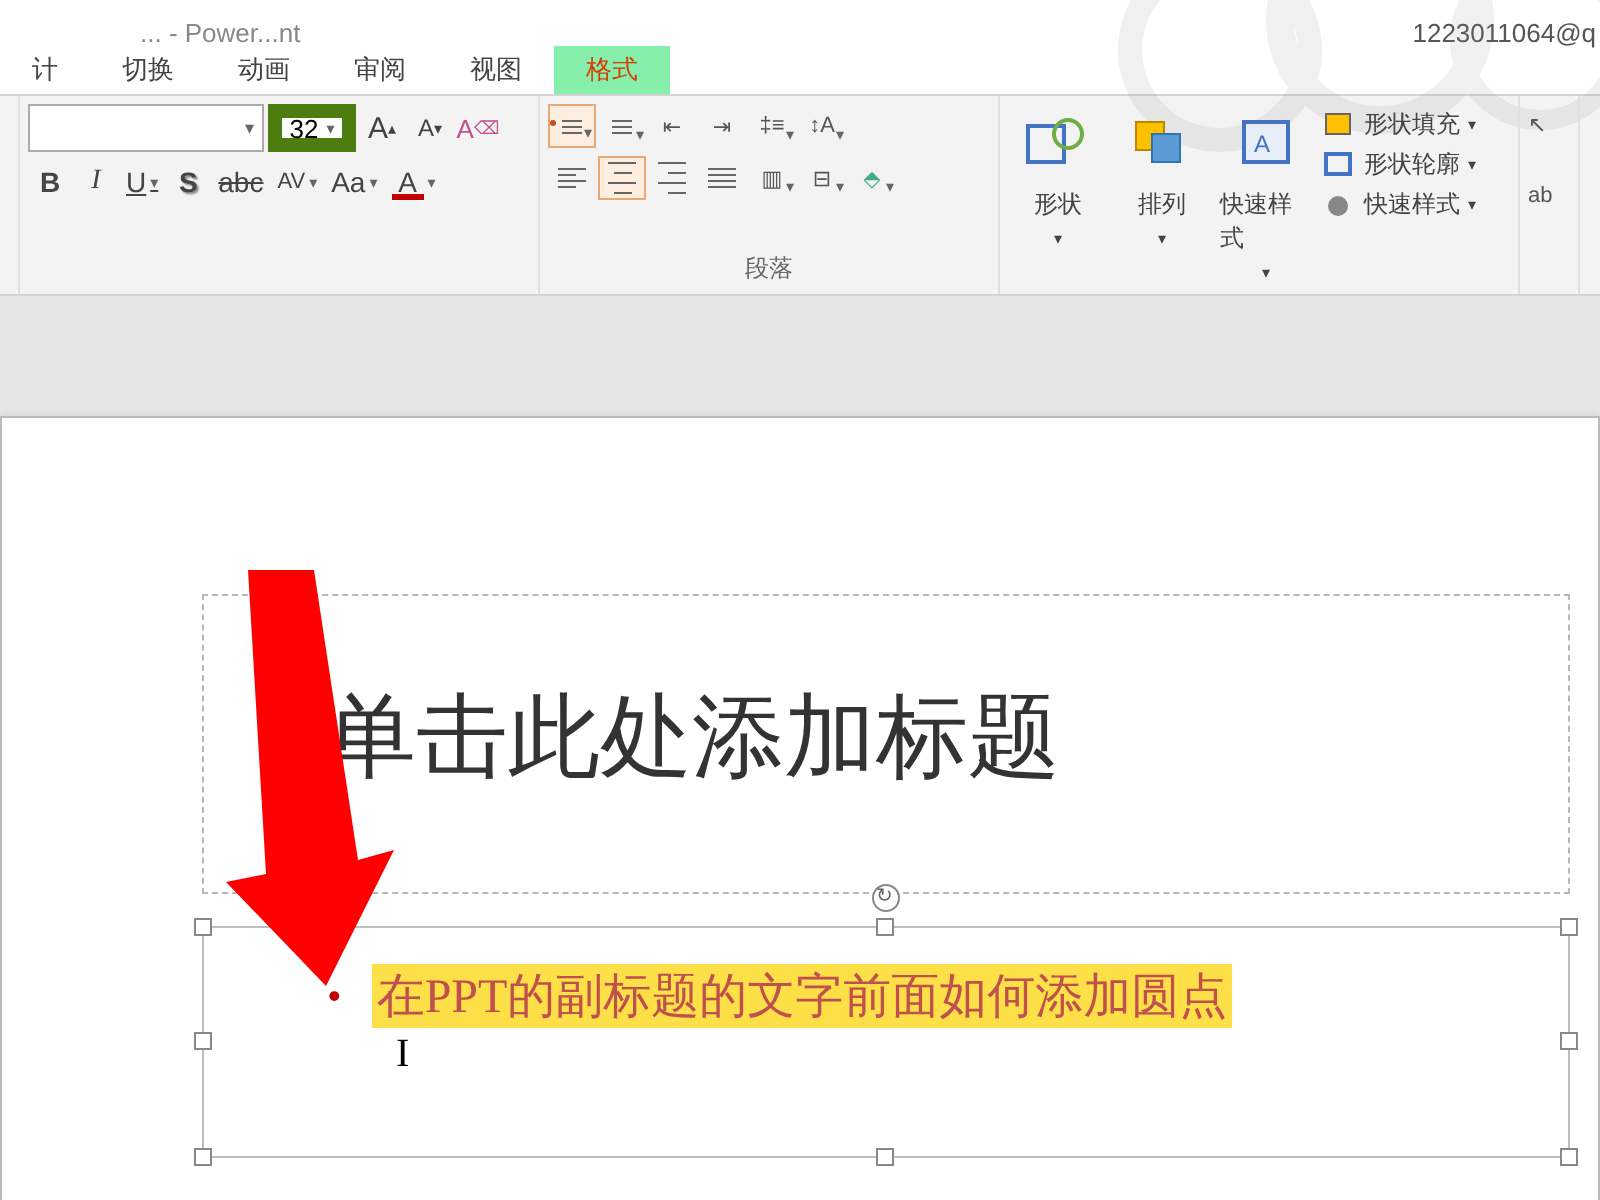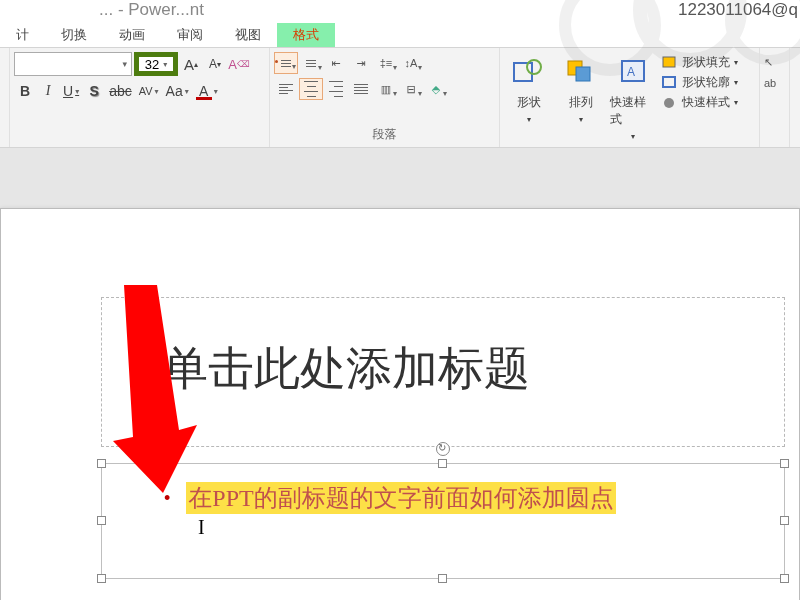--- a/index.html
+++ b/index.html
@@ -1,37 +1,37 @@
 <!DOCTYPE html>
 <html><head>
 <meta charset="utf-8">
 <style>
   * { box-sizing: border-box; margin: 0; padding: 0; }
   body { font-family: "Microsoft YaHei", "SimSun", sans-serif; background: #fff; width: 800px; height: 600px; overflow: hidden; position: relative; }
   
-  .titlebar { height: 24px; background: #fff; display: flex; align-items: flex-start; font-size: 17px; color: #555; padding-left: 29px; }
+  .titlebar { height: 24px; background: #fff; display: flex; align-items: flex-end; font-size: 13px; color: #555; }
   .titlebar-left { padding-left: 70px; color: #888; }
   .titlebar-right { margin-left: auto; padding-right: 2px; color: #555; }
   
   .tabs-row { display: flex; align-items: flex-end; height: 24px; background: #fff; border-bottom: 1px solid #d4d4d4; font-size: 13px; }
   .tab { padding: 3px 16px; color: #444; cursor: pointer; }
   .tab.context { background: #86efac; color: #d83b01; position: relative; }
   
   .ribbon { display: flex; height: 100px; background: #f3f3f3; border-bottom: 1px solid #d4d4d4; }
   .ribbon-group { border-right: 1px solid #e0e0e0; display: flex; flex-direction: column; position: relative; }
   .ribbon-group-body { flex: 1; display: flex; flex-direction: column; padding: 4px; }
   .ribbon-group-label { text-align: center; font-size: 12px; color: #666; padding: 2px 0 4px; position: relative; }
   
   .clip-group { width: 10px; }
   
   .font-group { width: 260px; }
   .font-row1 { display: flex; align-items: center; gap: 2px; margin-bottom: 4px; }
   .font-combo { width: 118px; height: 24px; border: 1px solid #ababab; background: #fff; display: flex; align-items: center; padding: 0 4px; font-size: 12px; }
   .font-combo .dd { margin-left: auto; font-size: 9px; color: #666; }
-  .size-combo { width: 44px; height: 24px; border: 5px solid #4d7c0f; background: #fff; display: flex; align-items: center; justify-content: center; font-size: 13px; }
+  .size-combo { width: 44px; height: 24px; border: 7px solid #4d7c0f; background: #fff; display: flex; align-items: center; justify-content: center; font-size: 13px; }
   .sz-btn { width: 22px; height: 22px; display: flex; align-items: center; justify-content: center; font-size: 13px; color: #444; cursor: pointer; }
   .font-row2 { display: flex; align-items: center; gap: 1px; }
   .fbtn { min-width: 22px; height: 22px; display: flex; align-items: center; justify-content: center; font-size: 14px; color: #444; cursor: pointer; padding: 0 3px; }
   .fbtn.bold { font-weight: bold; }
   .fbtn.italic { font-style: italic; font-family: serif; }
   .fbtn.underline { text-decoration: underline; }
   .fbtn.strike { text-decoration: line-through; }
   .fbtn.shadow { font-weight: bold; text-shadow: 1px 1px 1px #888; }
   .fbtn .dd { font-size: 8px; margin-left: 2px; color: #666; }
   .color-bar { width: 16px; height: 3px; background: #c00000; margin-top: -2px; }
@@ -302,21 +302,21 @@
             <span style="font-size:8px">▾</span>
           </div>
       </div>
     </div>
     <div class="ribbon-group-label">绘图</div>
   </div>
 
   <div class="ribbon-group edit-group">
     <div style="padding:8px 4px;font-size:11px;color:#555">
       <div>↖</div>
-      <div style="margin-top:8px">ab</div>
+      <div style="margin-top:23px">ab</div>
     </div>
   </div>
 </div>
 
 <div class="canvas-area">
   <div class="slide">
 
     <div class="title-box">
       <div class="title-text">单击此处添加标题</div>
     </div>

